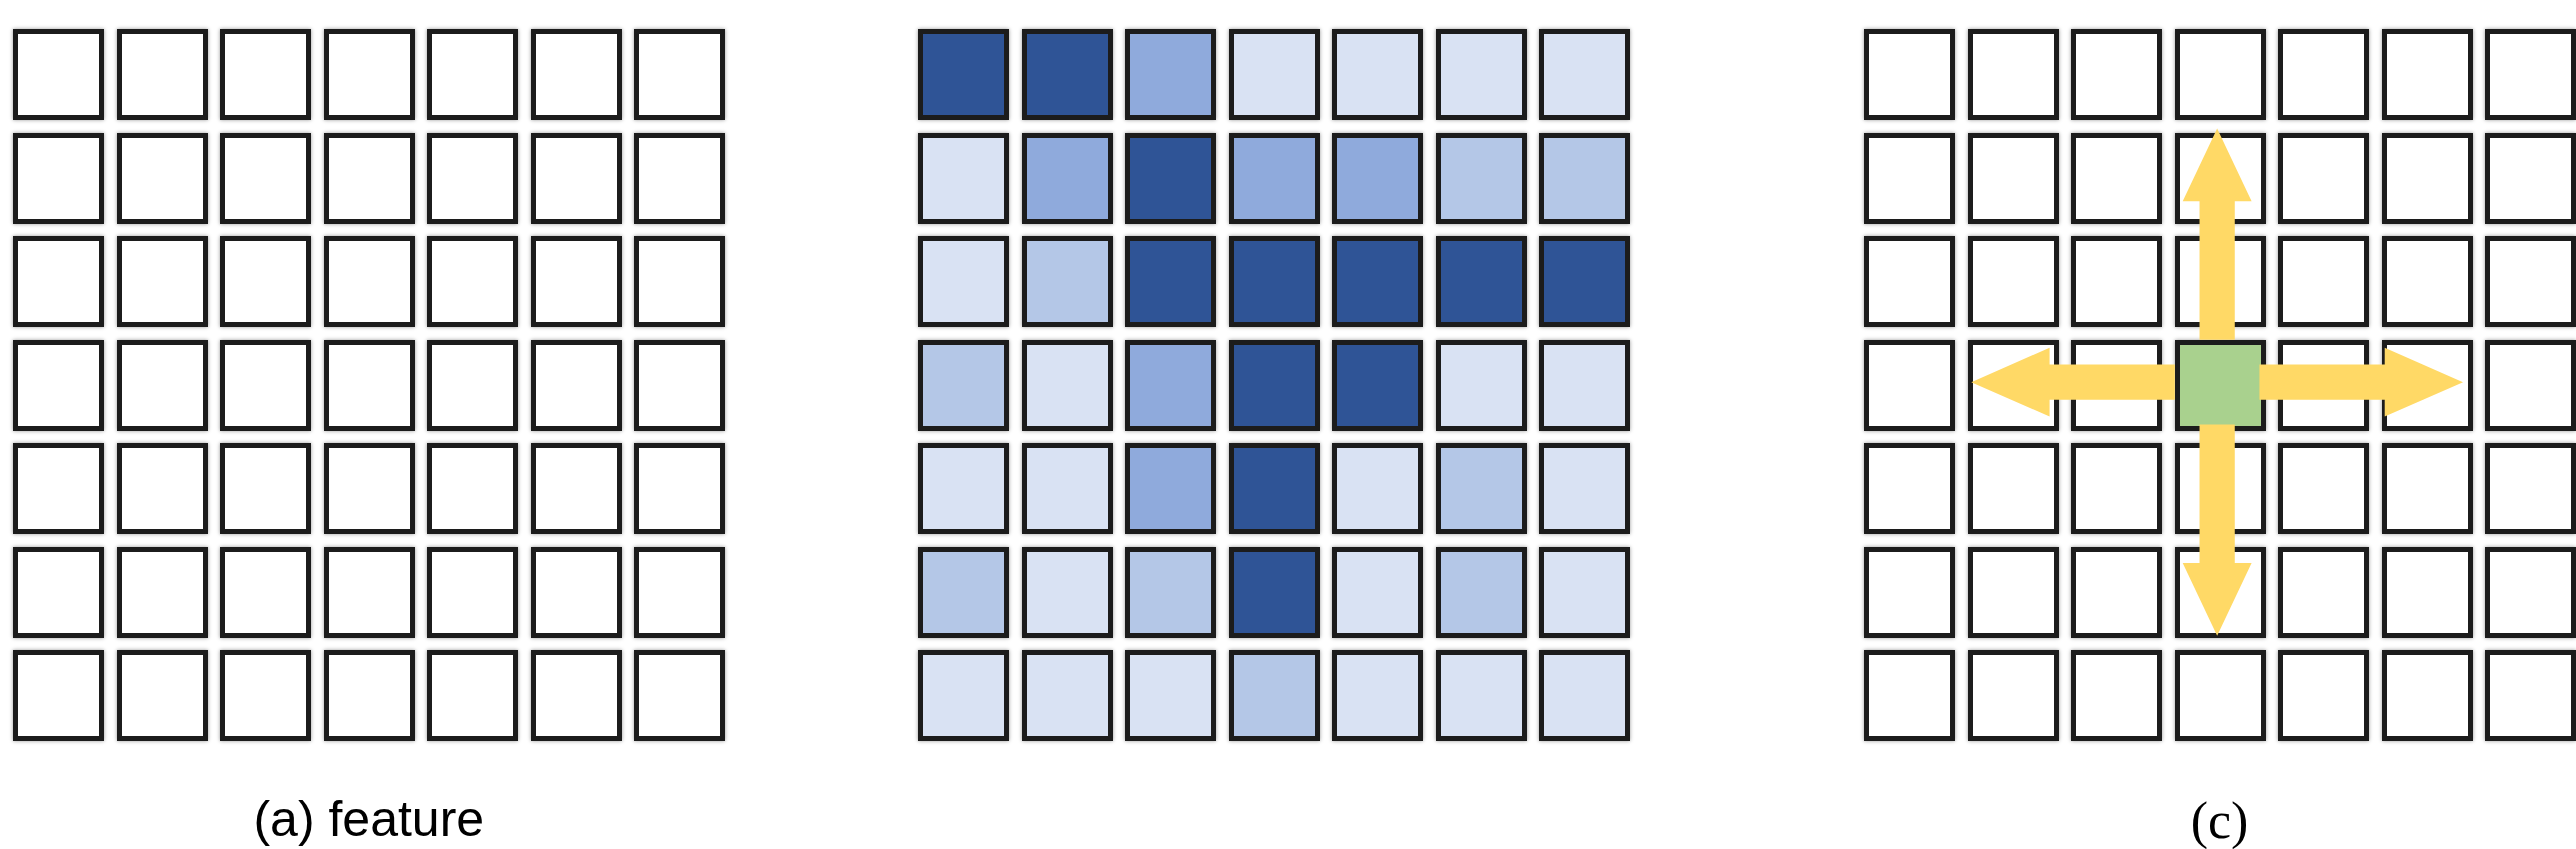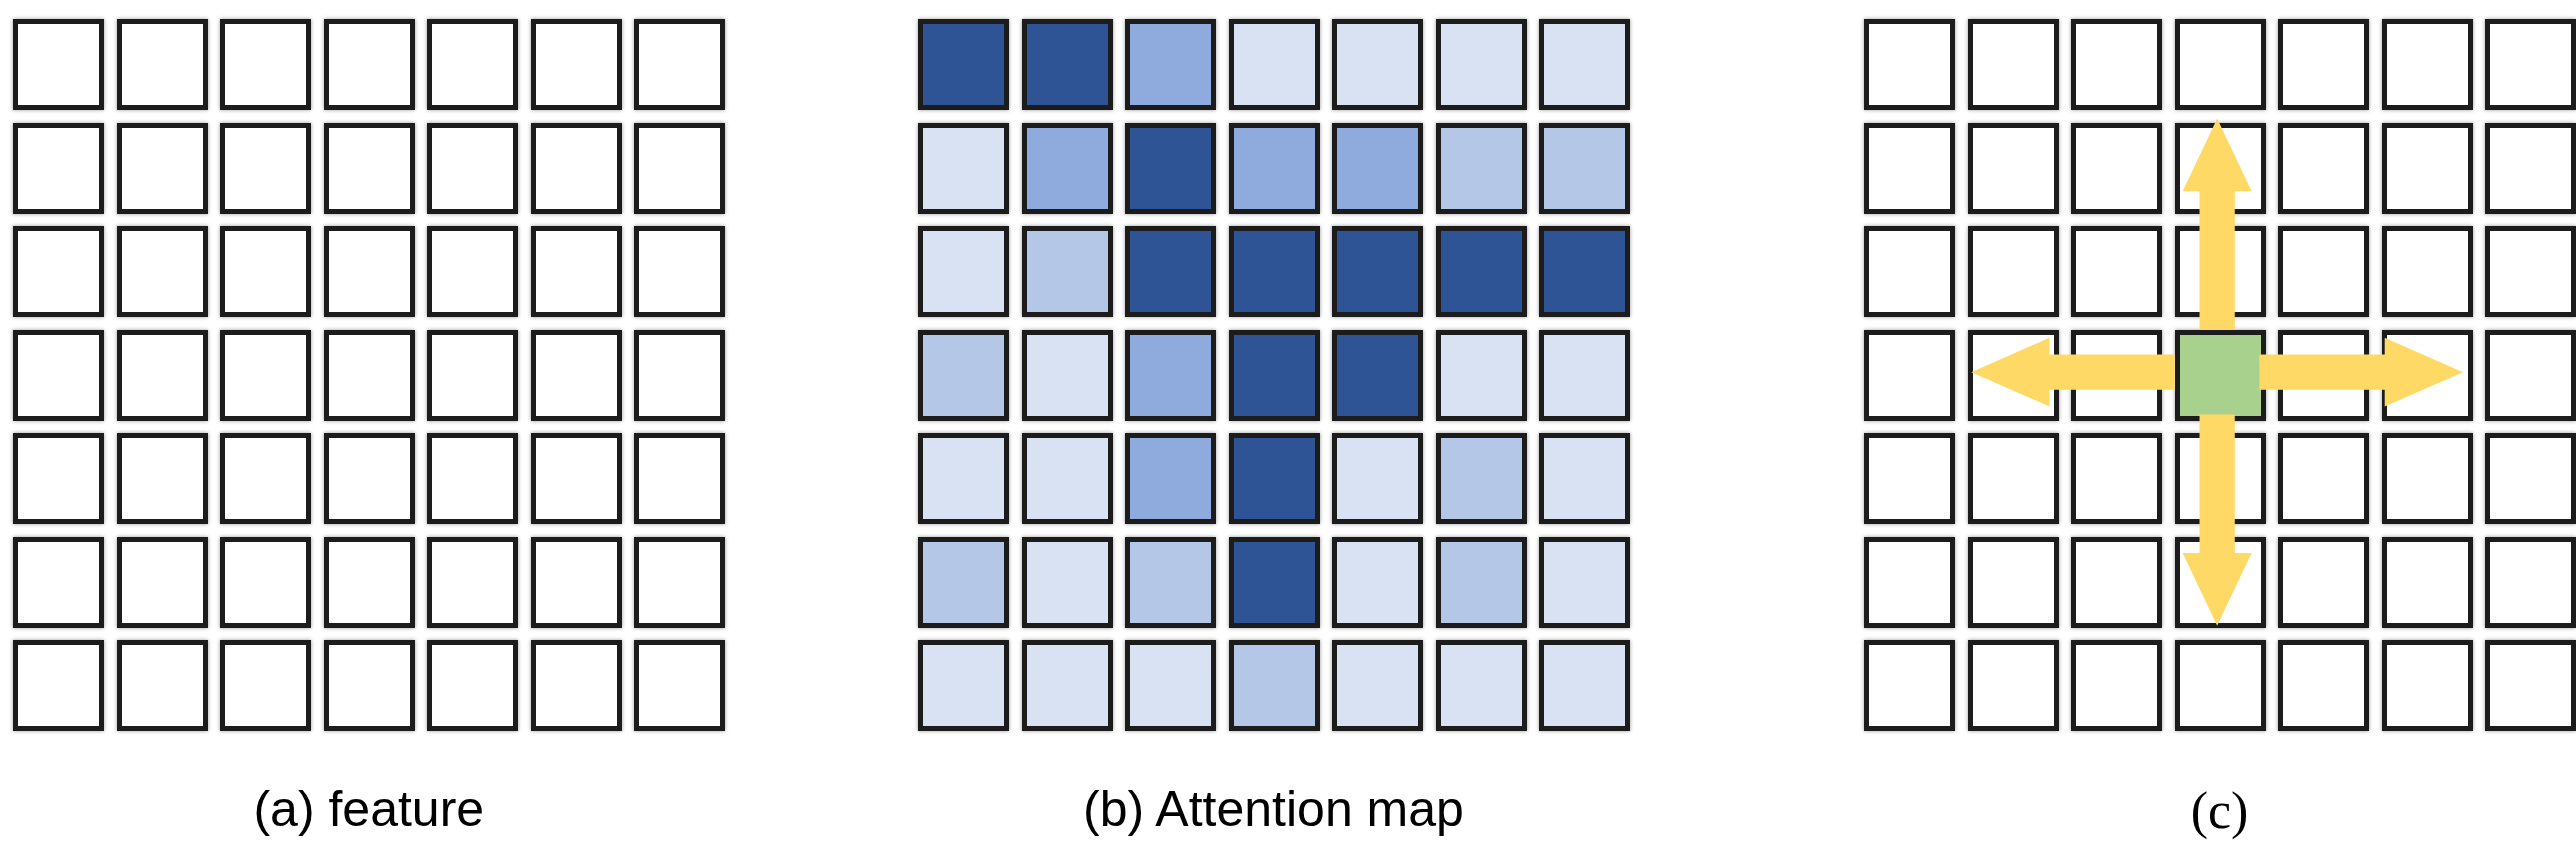--- a/index.html
+++ b/index.html
@@ -3,21 +3,21 @@
 <meta charset="utf-8">
 <style>
   html, body { margin: 0; padding: 0; background: #ffffff; }
   .figure {
     position: relative;
     width: 2576px;
     height: 849px;
     background: #ffffff;
     overflow: hidden;
   }
-  .panel { position: absolute; top: 19px; width: 711px; }
+  .panel { position: absolute; top: 29px; width: 711px; }
   .panel-a { left: 13.3px; }
   .panel-b { left: 918px; }
   .panel-c { left: 1864px; }
   .grid {
     position: relative;
     display: grid;
     grid-template-columns: repeat(7, 91px);
     grid-auto-rows: 91px;
     gap: 12.5px;
     width: 711px;
@@ -159,21 +159,20 @@
         <div class="cell" style="background: rgb(180, 199, 231);"></div>
         <div class="cell" style="background: rgb(217, 226, 243);"></div>
         <div class="cell" style="background: rgb(217, 226, 243);"></div>
         <div class="cell" style="background: rgb(217, 226, 243);"></div>
         <div class="cell" style="background: rgb(217, 226, 243);"></div>
         <div class="cell" style="background: rgb(180, 199, 231);"></div>
         <div class="cell" style="background: rgb(217, 226, 243);"></div>
         <div class="cell" style="background: rgb(217, 226, 243);"></div>
         <div class="cell" style="background: rgb(217, 226, 243);"></div>
       </div>
-    <div class="caption">(b) Attention map</div>
   </div>
 
   <div class="panel panel-c">
     <div class="grid">
         <div class="cell"></div>
         <div class="cell"></div>
         <div class="cell"></div>
         <div class="cell"></div>
         <div class="cell"></div>
         <div class="cell"></div>

